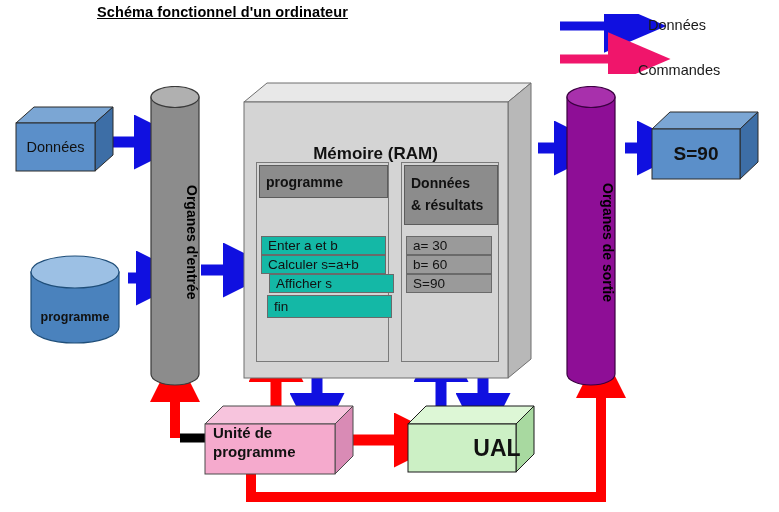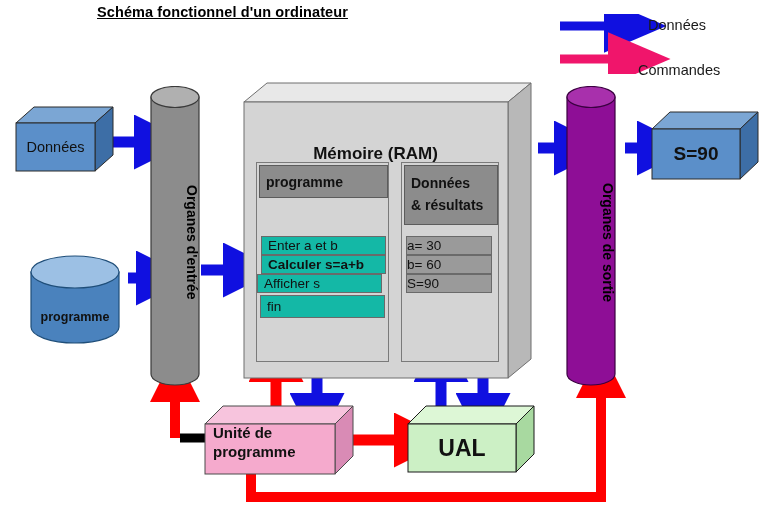--- a/index.html
+++ b/index.html
@@ -32,21 +32,21 @@
   .panel-head{
     position:absolute;background:#8c8c8c;border:1px solid #5c5c5c;box-sizing:border-box;
     font-weight:700;color:#111;display:flex;align-items:center;padding-left:6px;
   }
   .code-line{
     position:absolute;background:#14b8a6;border:1px solid #6a6a6a;box-sizing:border-box;
     font-size:13.5px;color:#111;display:flex;align-items:center;padding-left:6px;
   }
   .val-line{
     position:absolute;background:#9a9a9a;border:1px solid #6a6a6a;box-sizing:border-box;
-    font-size:13.5px;color:#111;display:flex;align-items:center;
+    font-size:13.5px;color:#111;display:flex;align-items:center;padding-left:6px;
   }
   
   .box3d{position:absolute;}
   
   .cyl{position:absolute;}
   
   svg#wires{position:absolute;left:0;top:0;width:779px;height:512px;pointer-events:none;}
 </style>
 </head>
 <body>
@@ -138,23 +138,23 @@
       <polygon points="1,20 24,1 288,1 265,20" fill="#e8e8e8" stroke="#6f6f6f" stroke-width="1"></polygon>
       <polygon points="265,20 288,1 288,277 265,296" fill="#b8b8b8" stroke="#6f6f6f" stroke-width="1"></polygon>
       <rect x="1" y="20" width="264" height="276" fill="#d4d4d4" stroke="#6f6f6f" stroke-width="1"></rect>
     </svg>
 
     <div class="abs" id="ram-title">Mémoire (RAM)</div>
 
     <div class="ram-panel" style="left:13px;top:80px;width:133px;height:200px;">
       <div class="panel-head" style="left:2px;top:2px;width:129px;height:33px;font-size:14px;">programme</div>
       <div class="code-line" style="left:4px;top:73px;width:125px;height:19px;">Enter a et b</div>
-      <div class="code-line" style="left:4px;top:92px;width:125px;height:19px;font-weight:bold;">Calculer s=a+b</div>
-      <div class="code-line" style="left:0;top:111px;width:125px;height:19px;">Afficher s</div>
-      <div class="code-line" style="left:3px;top:132px;width:125px;height:23px;">fin</div>
+      <div class="code-line" style="left:4px;top:92px;width:125px;height:19px;">Calculer s=a+b</div>
+      <div class="code-line" style="left:12px;top:111px;width:125px;height:19px;">Afficher s</div>
+      <div class="code-line" style="left:10px;top:132px;width:125px;height:23px;">fin</div>
     </div>
 
     <div class="ram-panel" style="left:158px;top:80px;width:98px;height:200px;">
       <div class="panel-head" style="left:2px;top:2px;width:94px;height:60px;flex-direction:column;align-items:flex-start;justify-content:center;font-size:14px;line-height:1.55;">
         <span>Données</span>
         <span>&amp; résultats</span>
       </div>
       <div class="val-line" style="left:4px;top:73px;width:86px;height:19px;">a= 30</div>
       <div class="val-line" style="left:4px;top:92px;width:86px;height:19px;">b= 60</div>
       <div class="val-line" style="left:4px;top:111px;width:86px;height:19px;">S=90</div>
@@ -189,16 +189,16 @@
       <span>programme</span>
     </div>
   </div>
 
   <div class="box3d" style="left:406px;top:404px;width:130px;height:70px;">
     <svg width="130" height="70" style="position:absolute;left:0;top:0;">
       <polygon points="2,20 20,2 128,2 110,20" fill="#ddf7d6" stroke="#1b1b1b" stroke-width="1"></polygon>
       <polygon points="110,20 128,2 128,50 110,68" fill="#a8d9a0" stroke="#1b1b1b" stroke-width="1"></polygon>
       <rect x="2" y="20" width="108" height="48" fill="#ccf0c5" stroke="#1b1b1b" stroke-width="1"></rect>
     </svg>
-    <div class="abs" style="left:2px;top:20px;width:108px;height:48px;display:flex;align-items:center;justify-content:center;font-size:23px;font-weight:700;color:#111;">UAL</div>
+    <div class="abs" style="left:2px;top:20px;width:108px;height:48px;display:flex;align-items:center;justify-content:center;font-size:23px;font-weight:700;color:#111;padding-left:35px;">UAL</div>
   </div>
 
 </div>
 
 </body></html>

